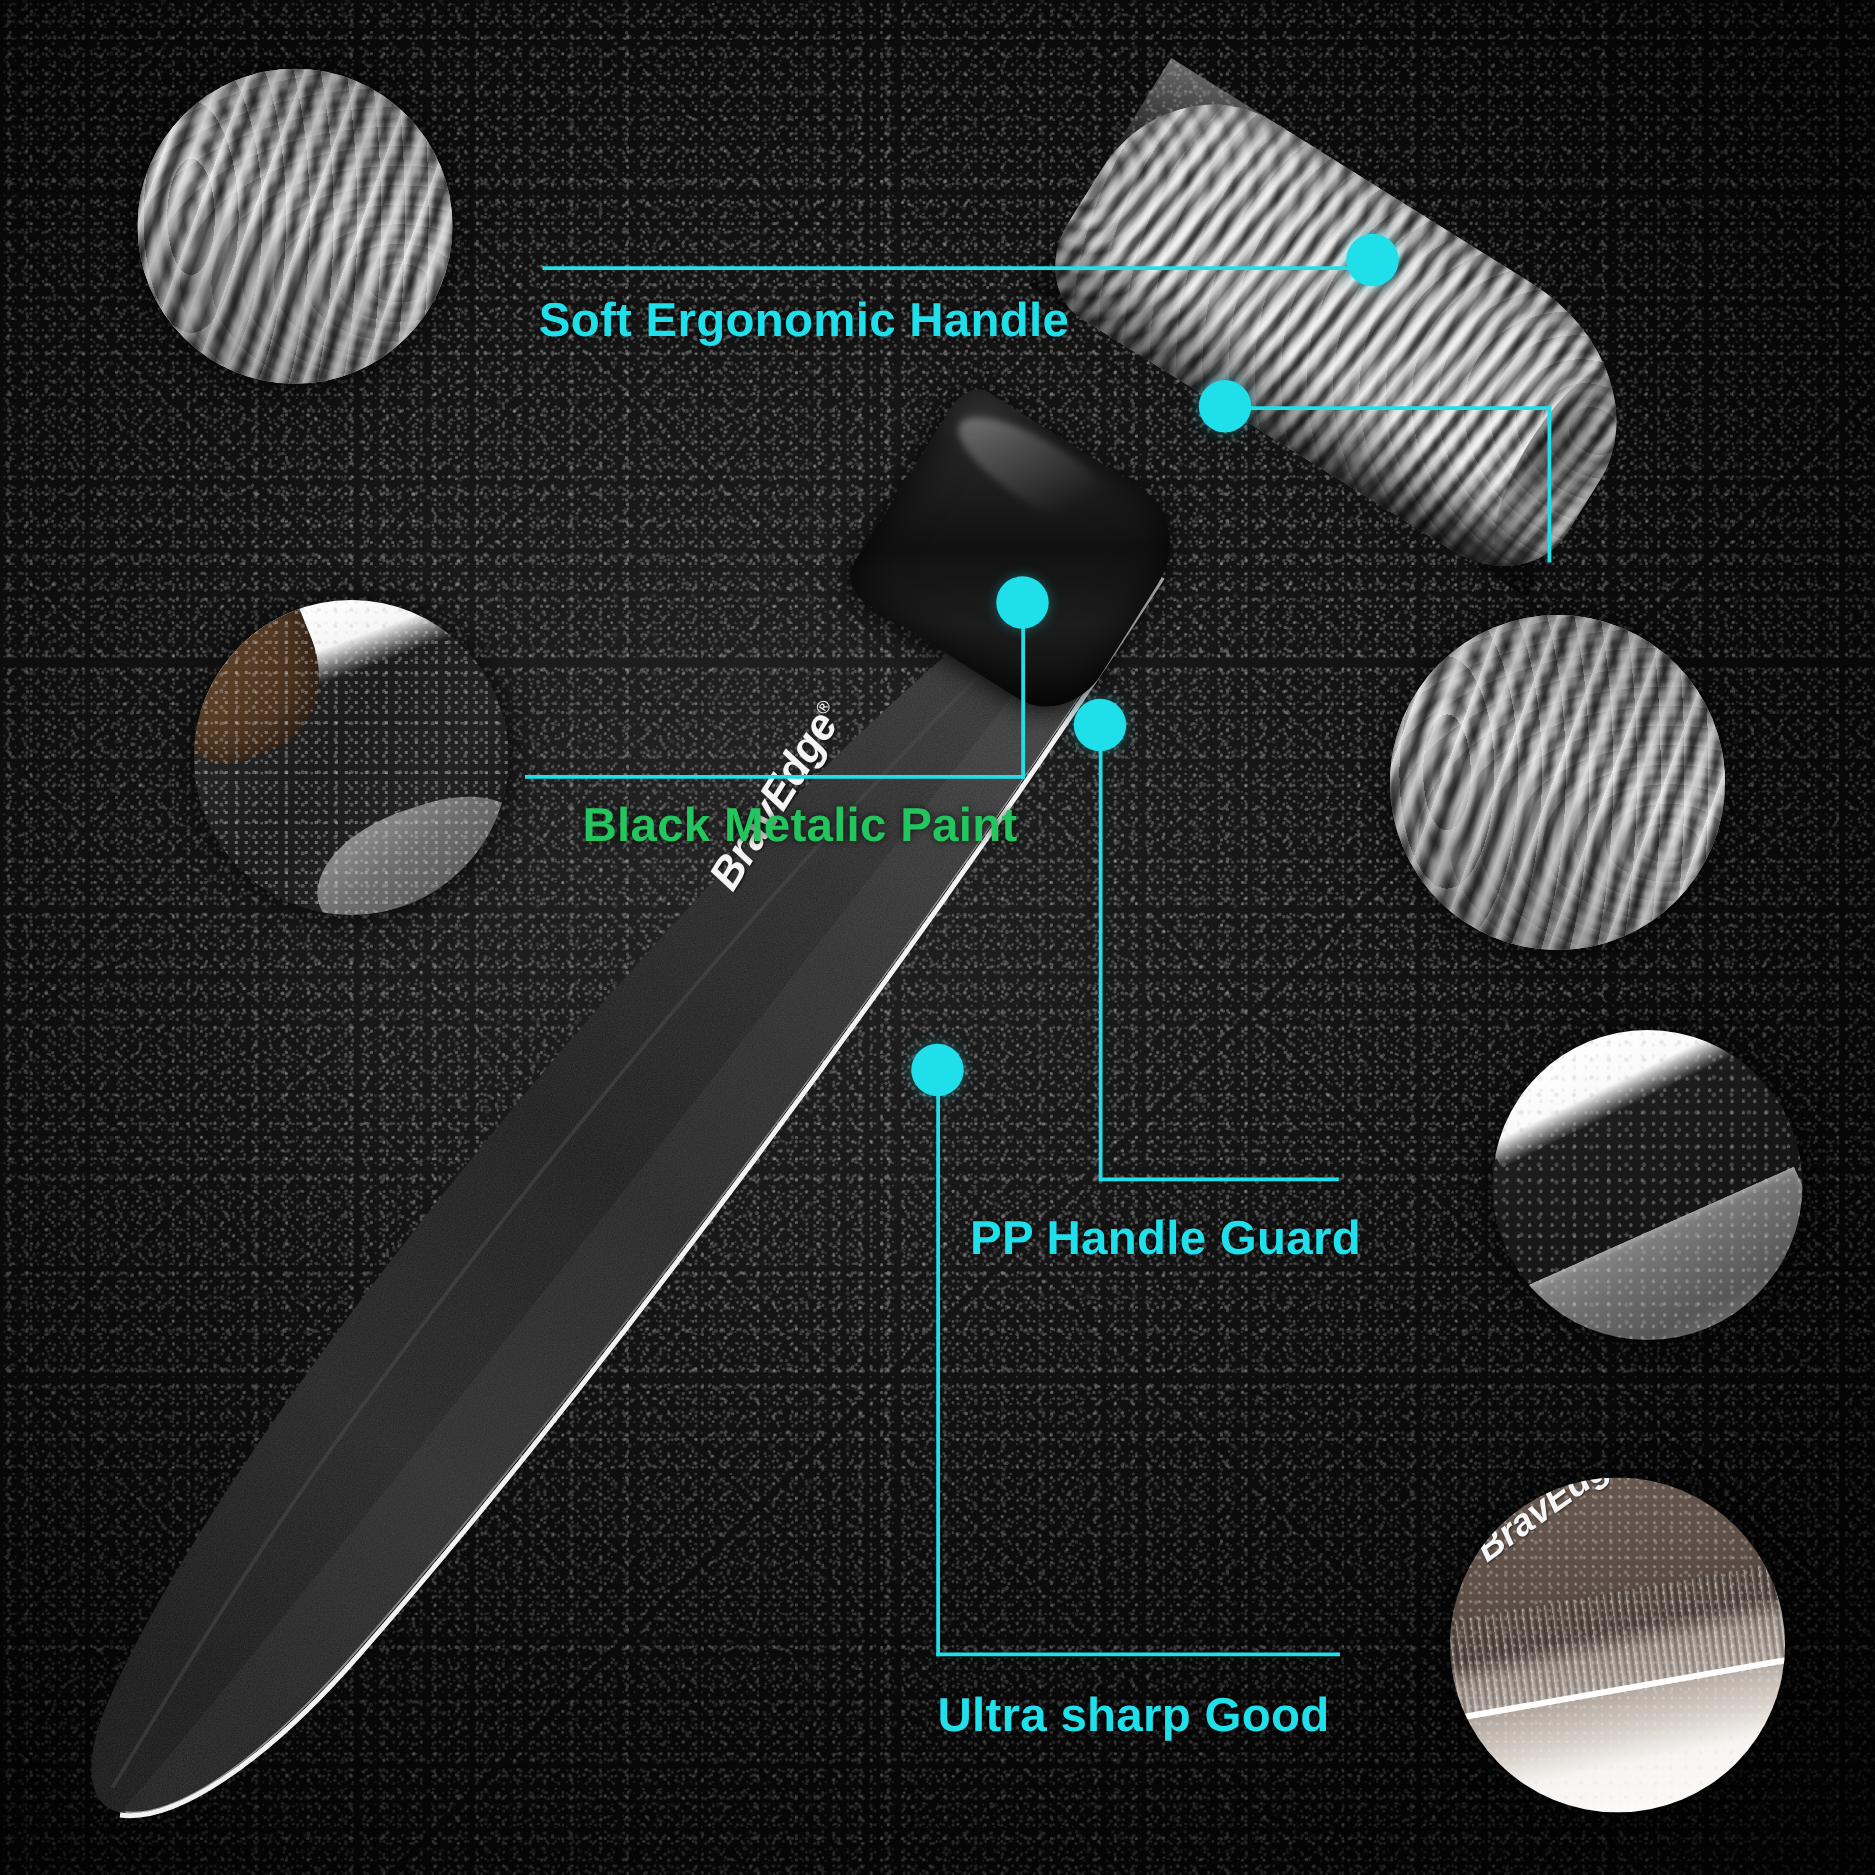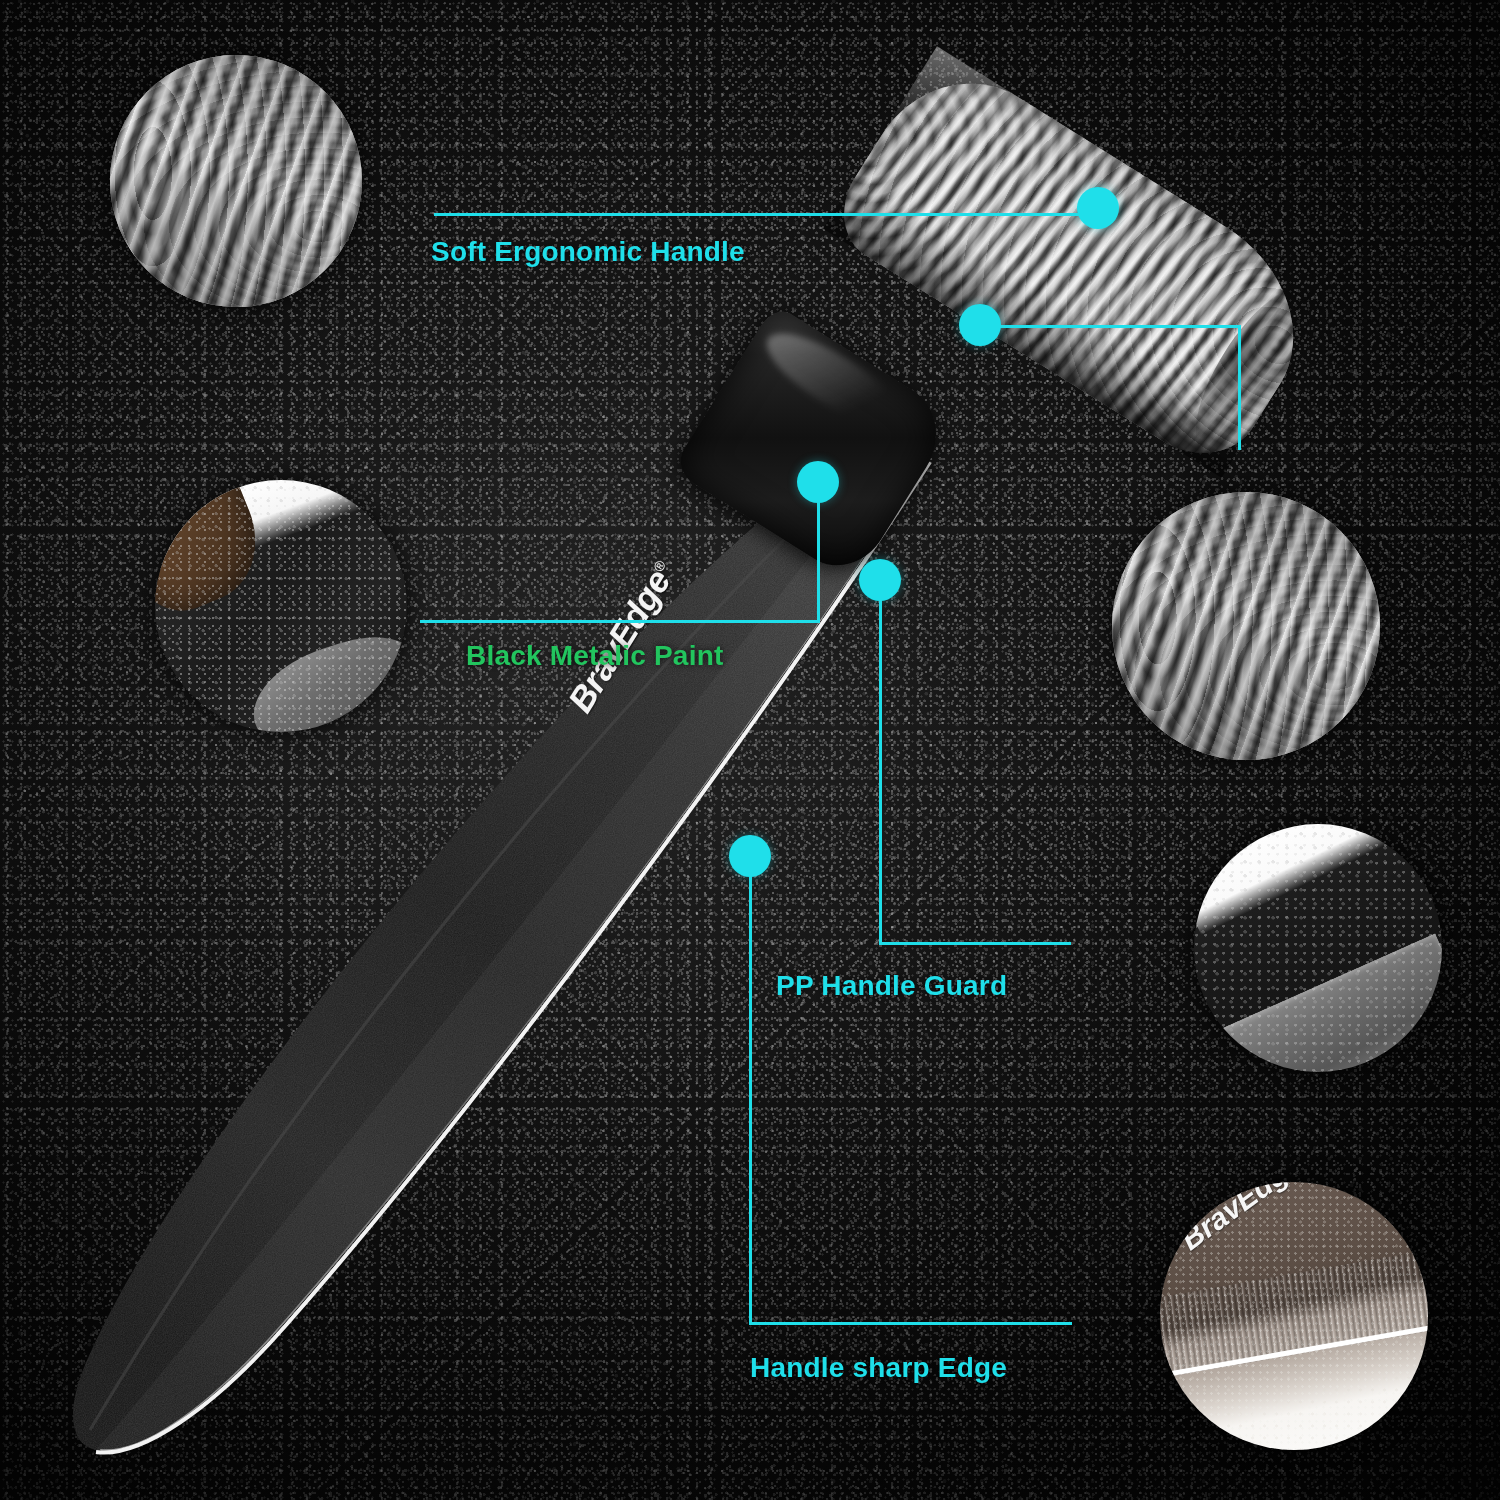--- a/index.html
+++ b/index.html
@@ -176,21 +176,21 @@
     font-weight: 400;
   }
 
   
   .callout-layer { position: absolute; inset: 0; }
   .callout-label {
     position: absolute;
     color: #1FDFEA;
     font-family: "Liberation Sans", sans-serif;
     font-weight: 700;
-    font-size: 28px;
+    font-size: 38px;
     letter-spacing: .2px;
     white-space: nowrap;
     text-shadow: 0 0 6px rgba(0,0,0,.75);
   }
   .dot {
     position: absolute;
     width: 42px;
     height: 42px;
     border-radius: 50%;
     background: #1FDFEA;
@@ -484,16 +484,16 @@
     <div class="callout-label" id="label-2" style="color: #22c55e; left: 422px; top: 640px; margin-left: 44px;">Black Metalic Paint</div>
 
     <div class="lead v" id="lead-3-v" style="background: rgb(31, 223, 234); left: 879px; top: 592px; height: 353px;"></div>
     <div class="lead h" id="lead-3-h" style="background: rgb(31, 223, 234); left: 879px; top: 942px; width: 192px;"></div>
     <div class="dot" id="dot-3" style="background: rgb(31, 223, 234); left: 859px; top: 559px;"></div>
     <div class="callout-label" id="label-3" style="color: rgb(31, 223, 234); left: 776px; top: 970px;">PP Handle Guard</div>
 
     <div class="lead v" id="lead-4-v" style="background: rgb(31, 223, 234); left: 749px; top: 868px; height: 457px;"></div>
     <div class="lead h" id="lead-4-h" style="background: rgb(31, 223, 234); left: 749px; top: 1322px; width: 323px;"></div>
     <div class="dot" id="dot-4" style="background: rgb(31, 223, 234); left: 729px; top: 835px;"></div>
-    <div class="callout-label" id="label-4" style="color: rgb(31, 223, 234); left: 750px; top: 1352px;">Handle sharp Edge</div>
+    <div class="callout-label" id="label-4" style="color: rgb(31, 223, 234); left: 750px; top: 1352px;">Ultra sharp Good</div>
   </div>
 
 </div>
 
 </body></html>

